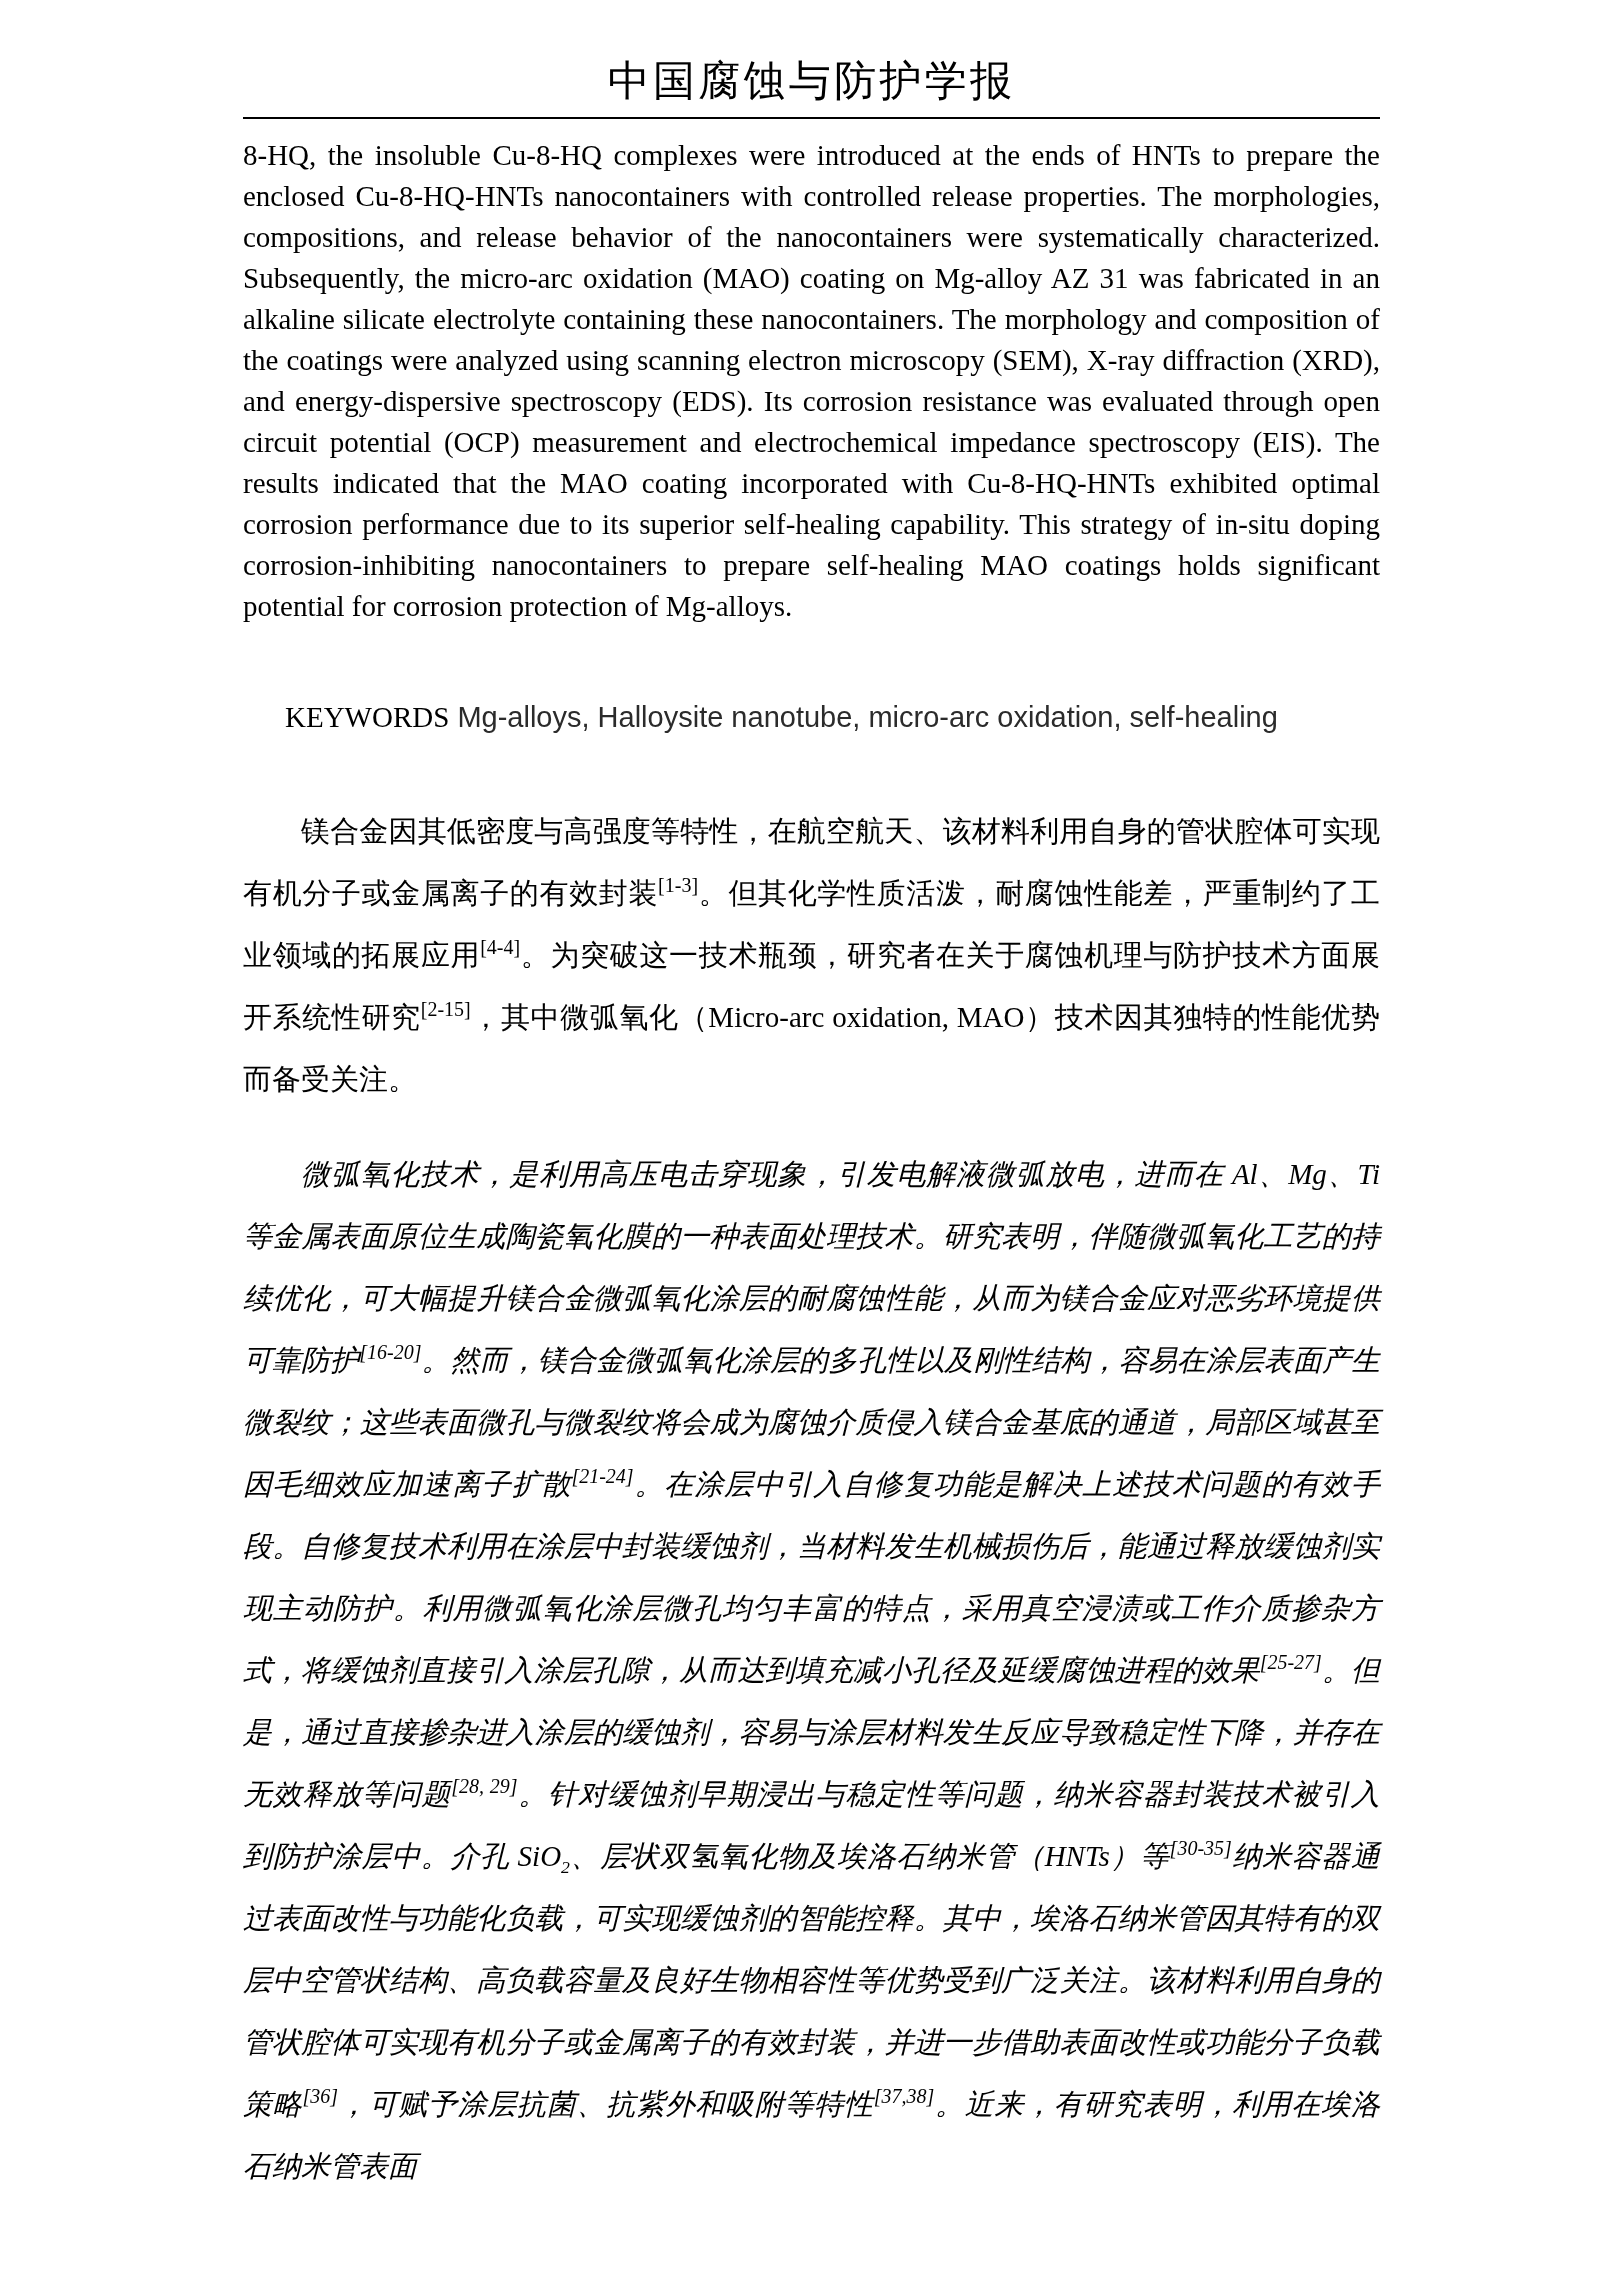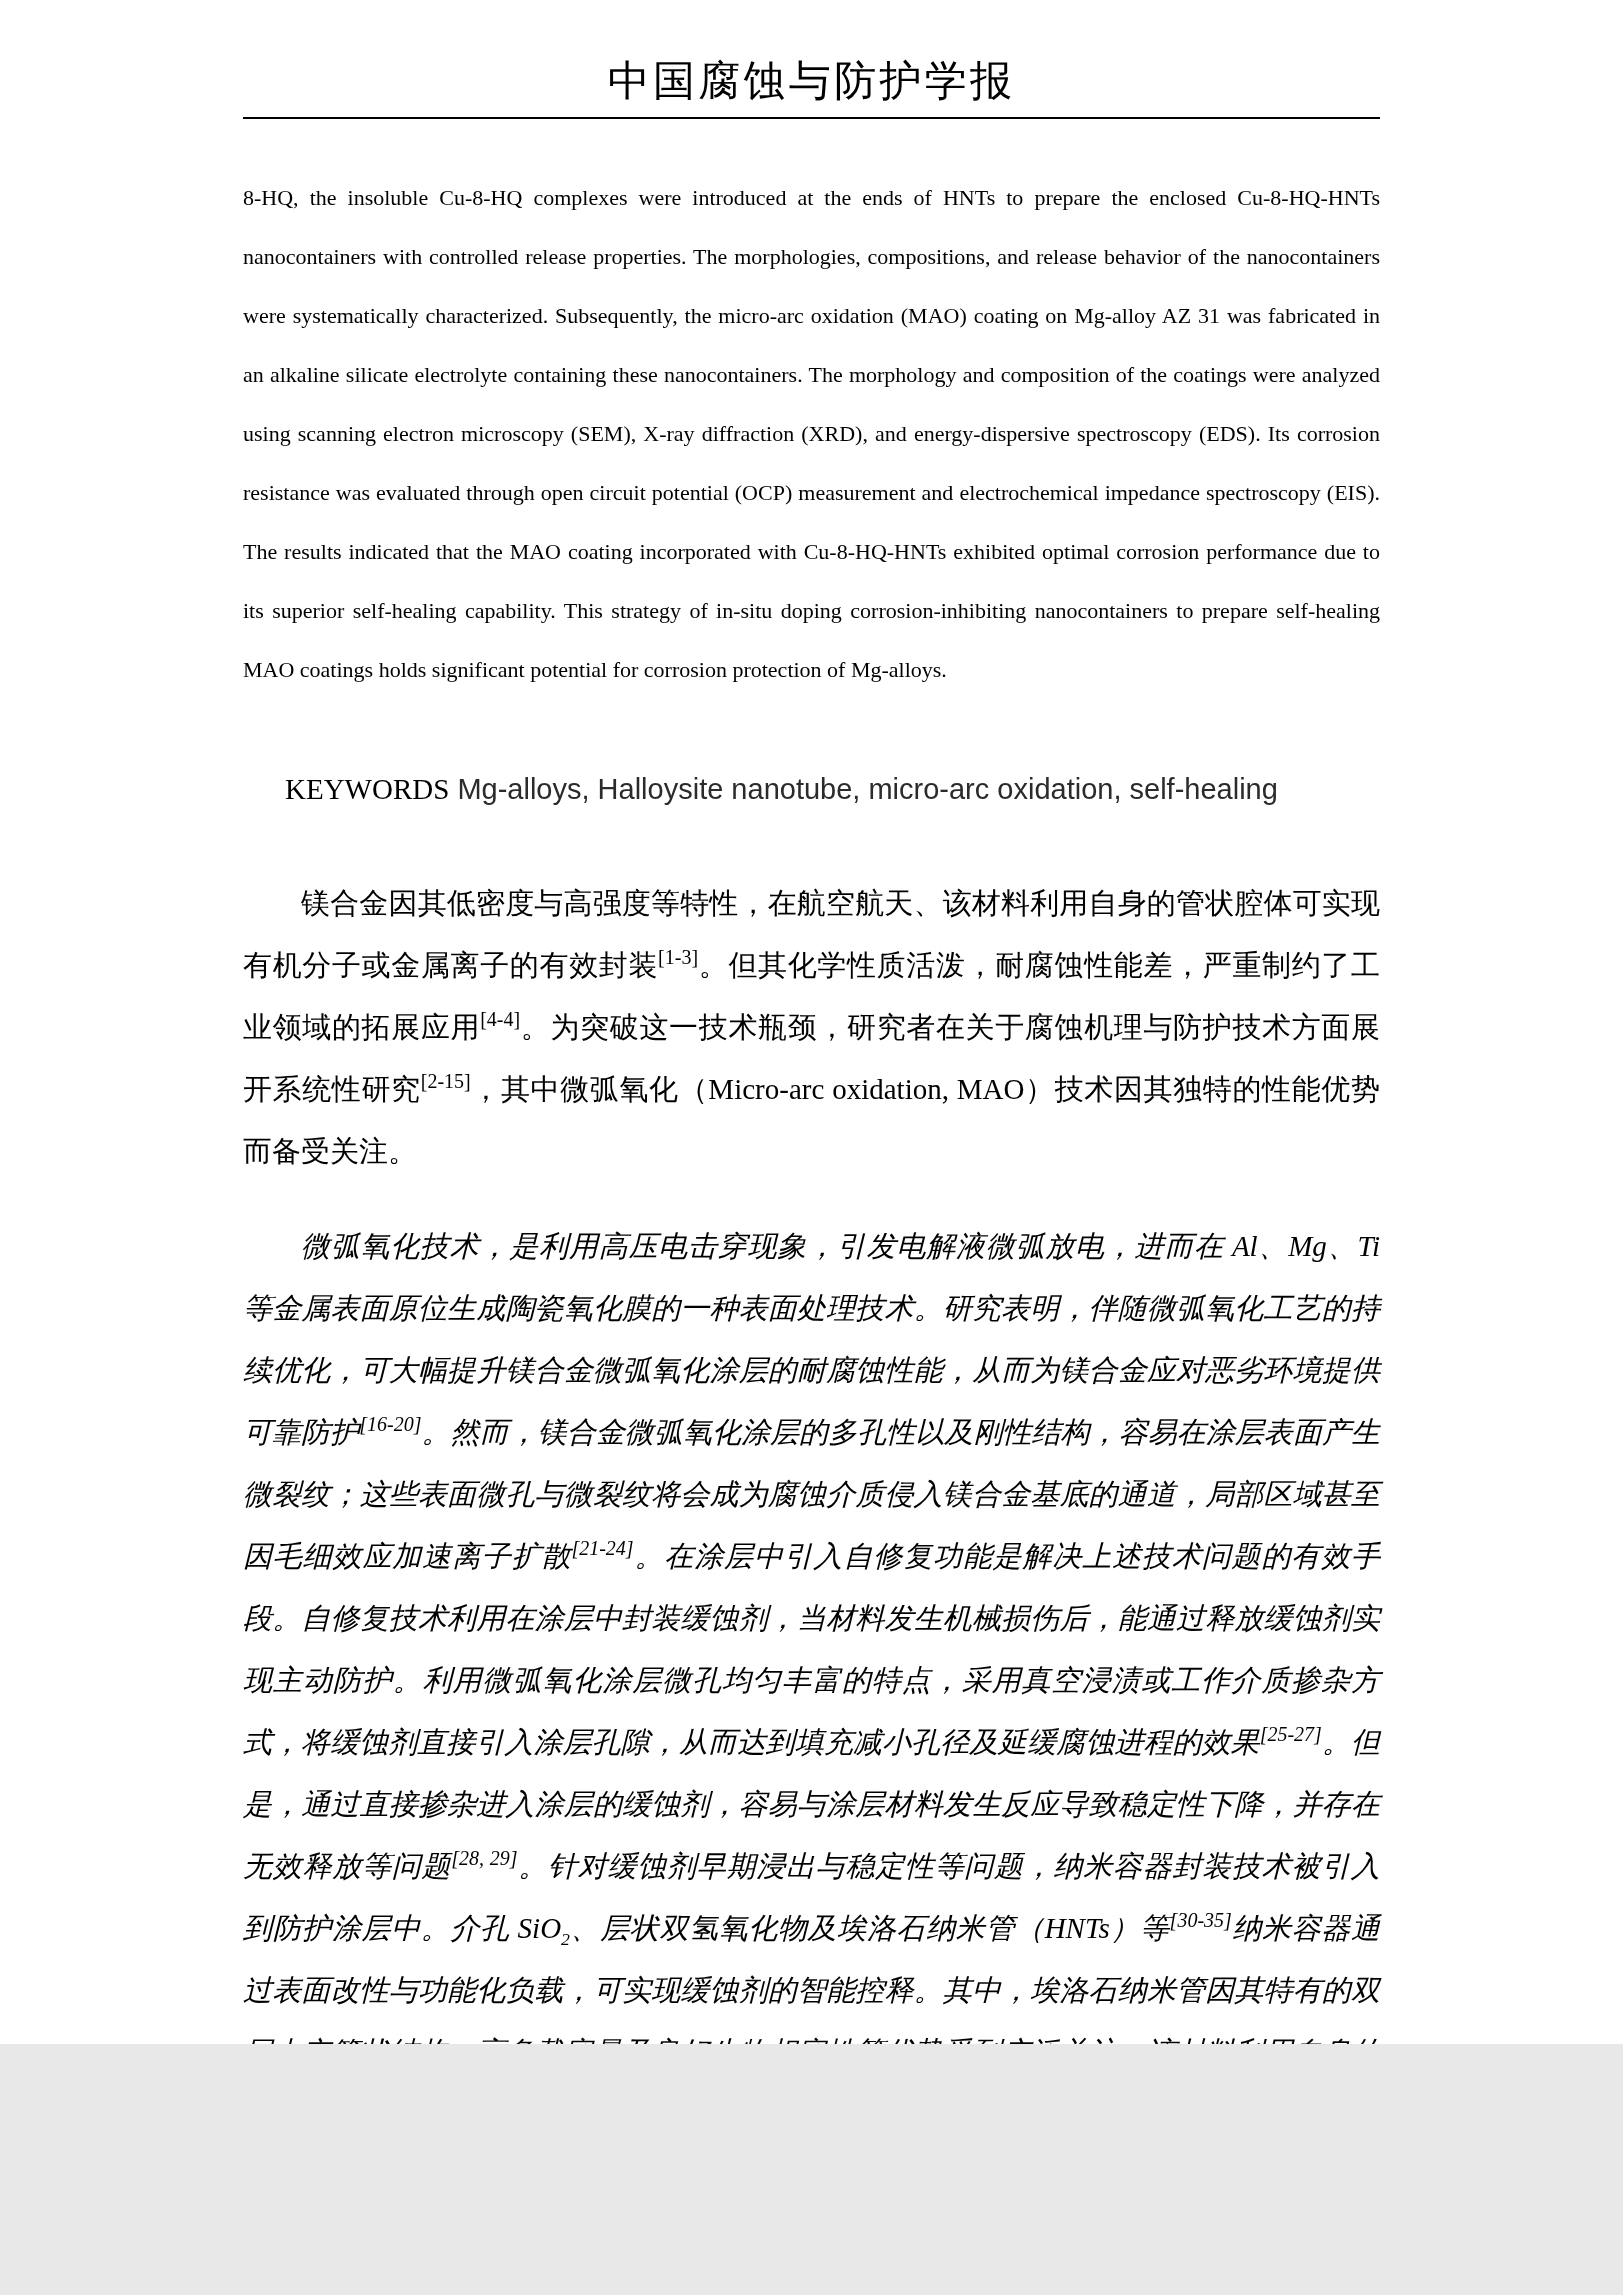--- a/index.html
+++ b/index.html
@@ -4,21 +4,21 @@
 <style>
   * { margin: 0; padding: 0; box-sizing: border-box; }
   html, body { background: #e8e8e8; }
   body {
     width: 1623px;
     font-family: "Liberation Serif", "DejaVu Serif", serif;
     color: #000;
   }
   .page {
     width: 1623px;
-    height: 2044px;
+    height: 2295px;
     background: #ffffff;
     padding: 56px 243px 79px 243px;
     overflow: hidden;
   }
   .journal-header { text-align: center; }
   .title-cn {
     font-size: 42px;
     font-weight: 400;
     letter-spacing: 3.3px;
     line-height: 1.2;
@@ -29,23 +29,23 @@
     margin-top: 18.3px;
     line-height: 1.1;
     font-family: "Liberation Serif", "DejaVu Serif", serif;
   }
   .divider {
     border: none;
     border-top: 2.6px solid #000;
     margin-top: 10.5px;
   }
   .abstract {
-    margin-top: 49px;
-    font-size: 22px;
-    line-height: 59px;
+    margin-top: 16px;
+    font-size: 29px;
+    line-height: 41px;
     text-align: justify;
   }
   .keywords {
     margin-top: 71px;
     font-size: 29px;
     line-height: 39px;
   }
   .kw-label {
     font-weight: 400;
     font-family: "Liberation Serif", "DejaVu Serif", serif;

